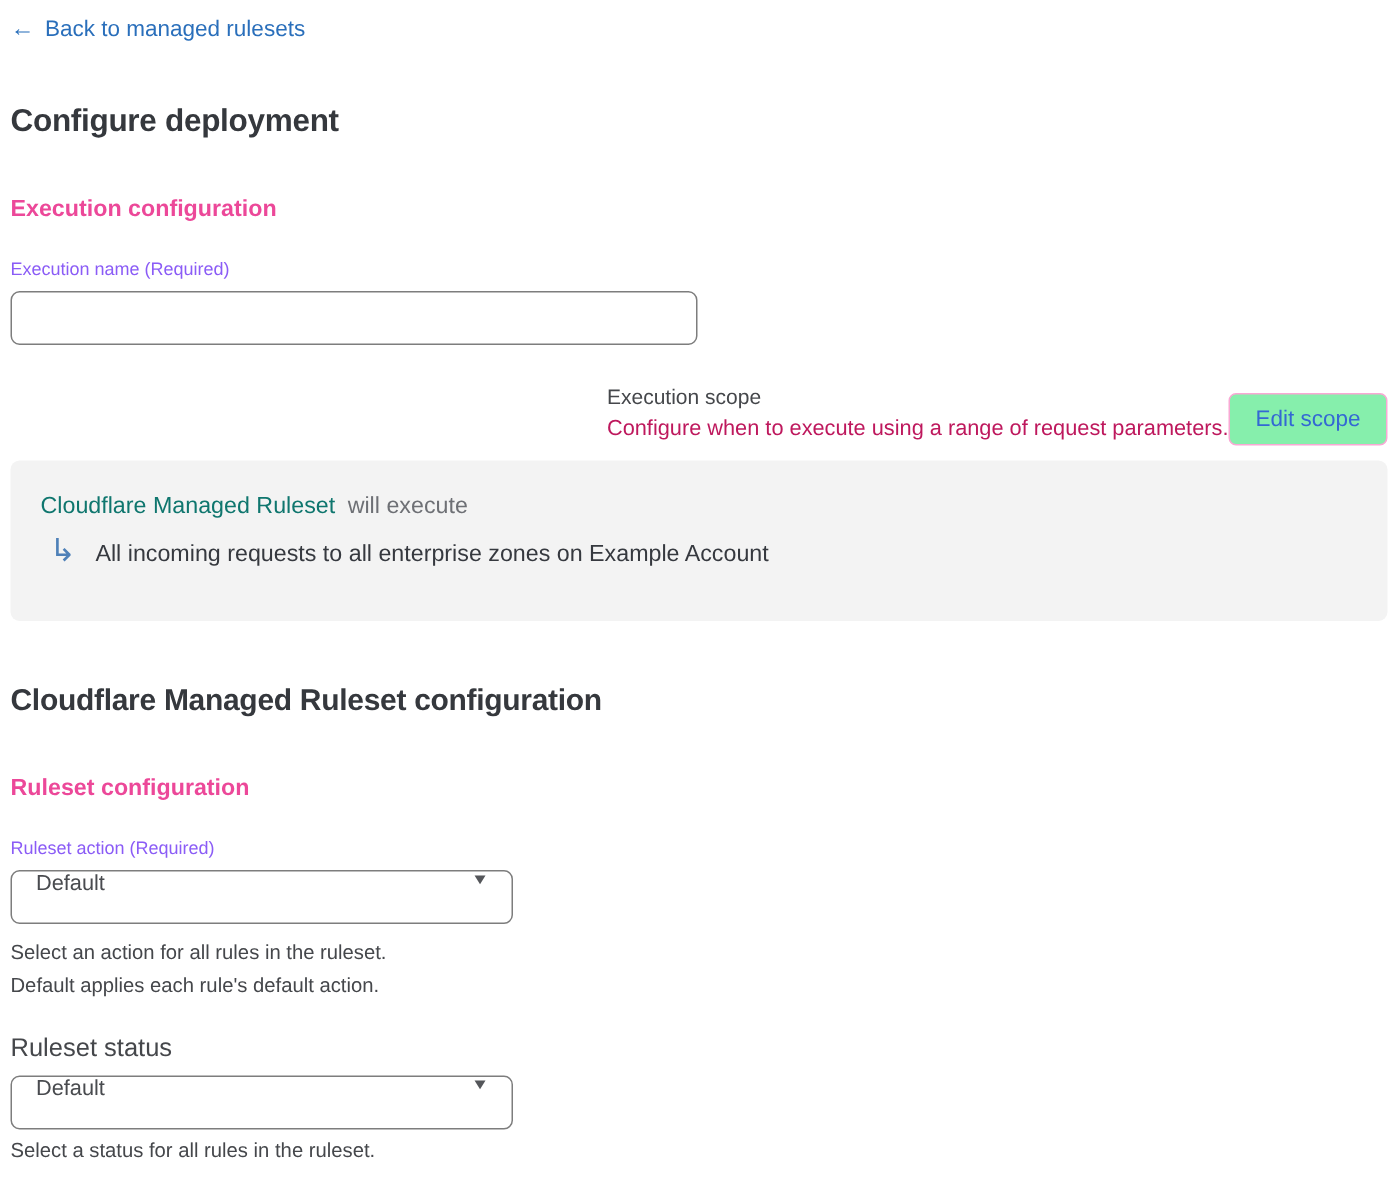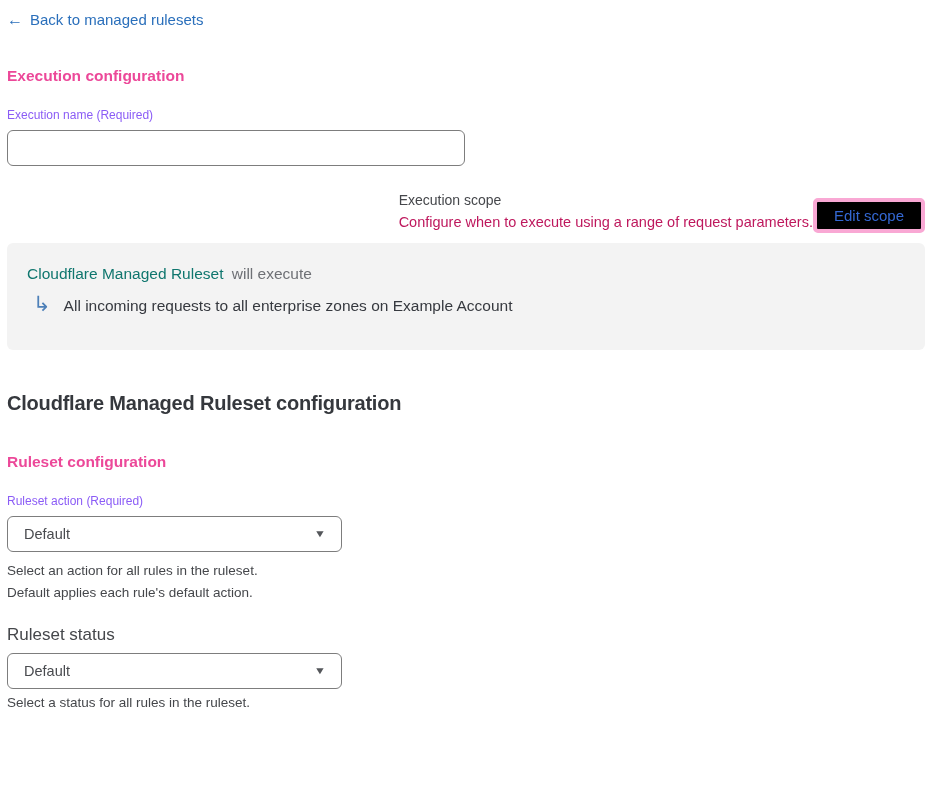--- a/index.html
+++ b/index.html
@@ -43,21 +43,21 @@
 
   
   .scope-row {
     margin-top: 26px; display: flex; justify-content: flex-end;
     align-items: flex-start; width: 918px;
   }
   .scope-label { font-size: 14px; color: #45474b; }
   .scope-desc { margin-top: 6px; font-size: 14.5px; color: #be185d; }
   .edit-scope-btn {
     margin-top: 6px; height: 35px; padding: 0 17px;
-    background: #000000; border: 4px solid #f9a8d4; border-radius: 5px;
+    background: #86efac; border: 1px solid #f9a8d4; border-radius: 5px;
     color: #3468d3; font-family: "Liberation Sans", sans-serif;
     font-size: 15px; cursor: pointer;
   }
 
   
   .summary-box {
     margin-top: 10px; width: 918px; height: 107px;
     background: #f3f3f3; border-radius: 6px; padding: 22px 20px 0 20px;
   }
   .summary-line1 { font-size: 15.5px; }
@@ -70,21 +70,21 @@
   .branch-arrow {
     font-size: 21px; line-height: 1; color: #4e80b8;
     position: relative; top: -3px;
   }
   .summary-line2 .scope-value { font-size: 15.5px; color: #36393f; }
 
   
   .dropdown {
     margin-top: 8px; width: 335px; height: 36px;
     border: 1px solid #7d7d7d; border-radius: 6px; background: #fff;
-    display: flex; align-items: center; justify-content: space-between;
+    display: flex; align-items: flex-start; justify-content: space-between;
     padding: 0 16px; cursor: pointer;
   }
   .dropdown .selected { font-size: 14.5px; color: #494b4f; }
   .dropdown .caret { font-size: 10px; color: #54565a; transform: scaleX(1.25); }
 
   .help-text { margin-top: 8px; font-size: 13.5px; color: #45474b; line-height: 22px; }
   .help-text div { white-space: nowrap; }
 
   .status-label { margin-top: 21px; font-size: 17px; color: #45474b; }
   .help-text-single { margin-top: 6px; font-size: 13.5px; color: #45474b; }
@@ -92,20 +92,21 @@
 </head>
 <body>
 
 <div class="page">
 
   <a class="back-link" href="#">
     <span class="arrow">←</span>
     <span class="lbl">Back to managed rulesets</span>
   </a>
 
+  <div class="page-title">Configure deployment</div>
 
   <div class="section-title">Execution configuration</div>
 
   <div class="field-label">Execution name (Required)</div>
   <input class="text-input" type="text" value="" style="">
 
   <div class="scope-row">
     <div>
       <div class="scope-label">Execution scope</div>
       <div class="scope-desc">Configure when to execute using a range of request parameters.</div>

